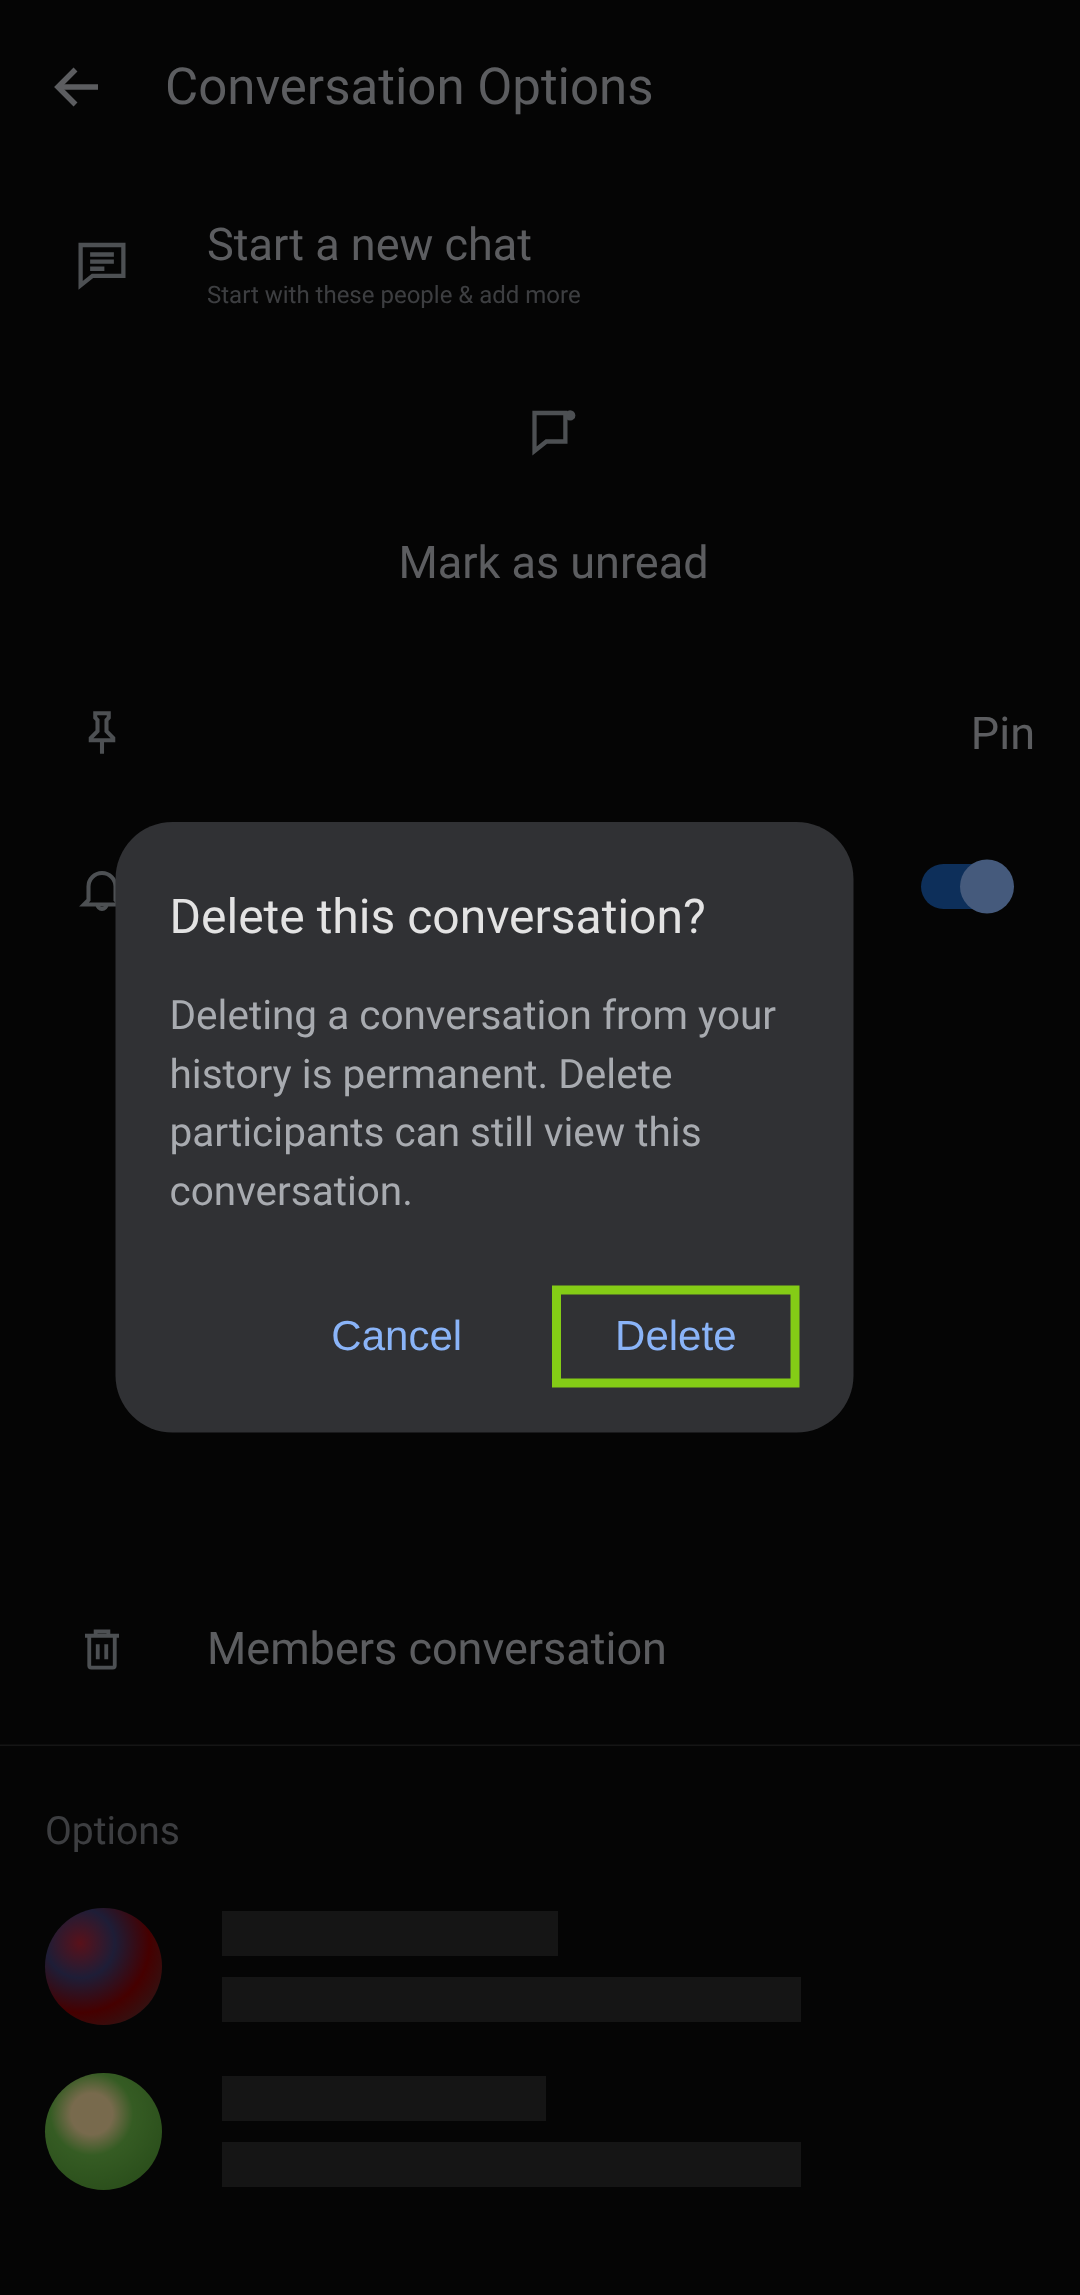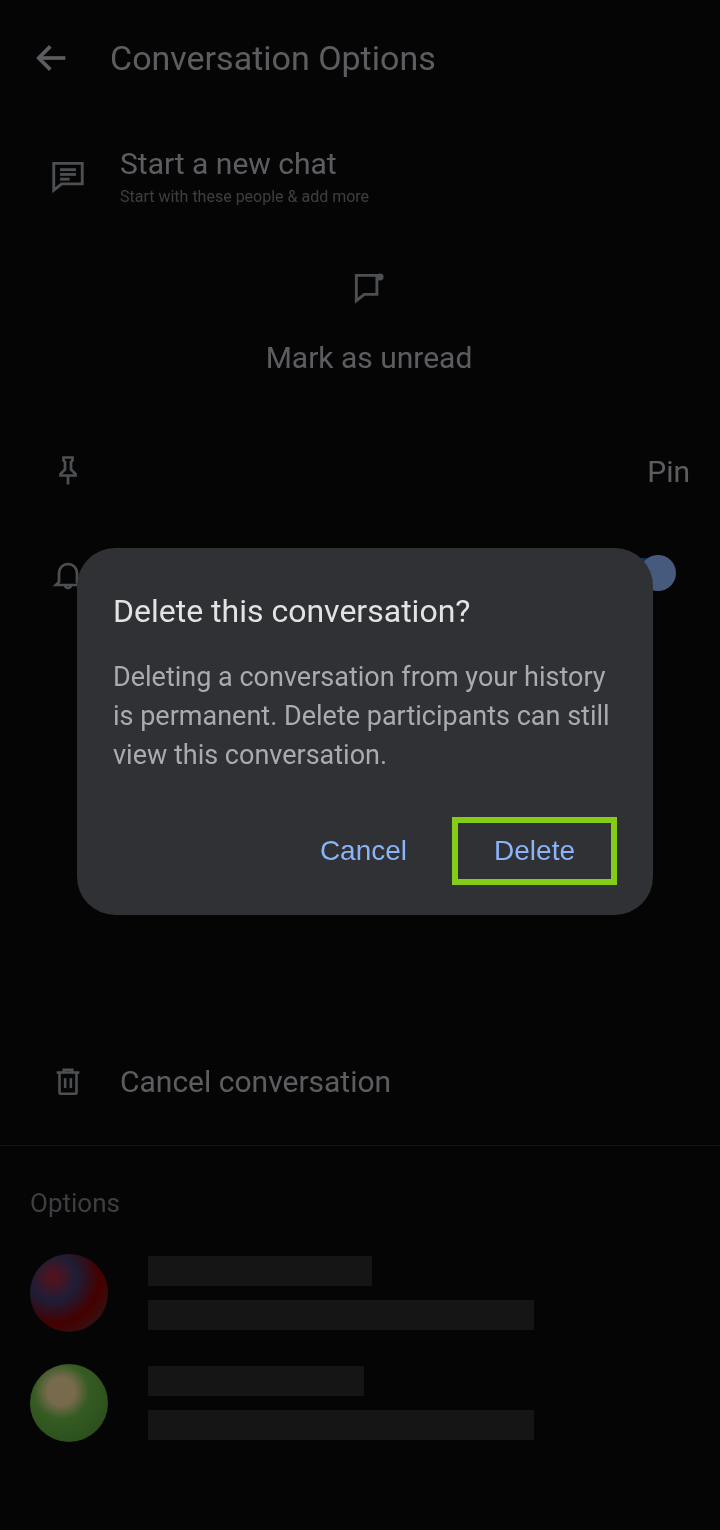--- a/index.html
+++ b/index.html
@@ -26,21 +26,21 @@
     }
     .header-title {
       color: #b8bbc0;
       font-size: 34px;
       font-weight: 400;
     }
     .option-item {
       display: flex;
       align-items: center;
       padding: 24px 30px 24px 48px;
-      gap: 32px;
+      gap: 50px;
     }
     .option-icon {
       width: 40px;
       height: 40px;
       display: flex;
       align-items: center;
       justify-content: center;
       flex-shrink: 0;
     }
     .option-text {
@@ -114,42 +114,42 @@
     .dim-overlay {
       position: absolute;
       inset: 0;
       background: rgba(0,0,0,0.5);
       z-index: 5;
     }
     .dialog {
       position: absolute;
       left: 77px;
       top: 548px;
-      width: 576px;
+      width: 492px;
       background: #303134;
       border-radius: 38px;
       padding: 44px 36px 30px 36px;
       z-index: 10;
     }
     .dialog-title {
       color: #e3e3e3;
       font-size: 32px;
       font-weight: 400;
       margin-bottom: 28px;
     }
     .dialog-body {
       color: #a8abb0;
       font-size: 27px;
       line-height: 1.45;
       margin-bottom: 42px;
     }
     .dialog-actions {
       display: flex;
       justify-content: flex-end;
-      gap: 23px;
+      gap: 38px;
       align-items: center;
     }
     .dialog-btn {
       color: #8ab4f8;
       font-size: 28px;
       font-weight: 500;
       background: none;
       border: none;
       padding: 18px 22px;
       cursor: pointer;
@@ -233,21 +233,21 @@
   <div class="option-icon">
     <svg width="34" height="34" viewBox="0 0 24 24" fill="none" stroke="#9aa0a6" stroke-width="1.8">
       <path d="M4 6h16"></path>
       <path d="M6 6v14a1 1 0 001 1h10a1 1 0 001-1V6"></path>
       <path d="M9 6V4h6v2"></path>
       <line x1="10" y1="10" x2="10" y2="17"></line>
       <line x1="14" y1="10" x2="14" y2="17"></line>
     </svg>
   </div>
   <div class="option-text">
-    <div class="option-title">Cancel conversation</div>
+    <div class="option-title">Members conversation</div>
   </div>
 </div>
 
 <div class="divider"></div>
 
 <div class="section-title">Options</div>
 
 <div class="member-row">
   <div class="avatar avatar1"></div>
   <div class="redacted-bars">

